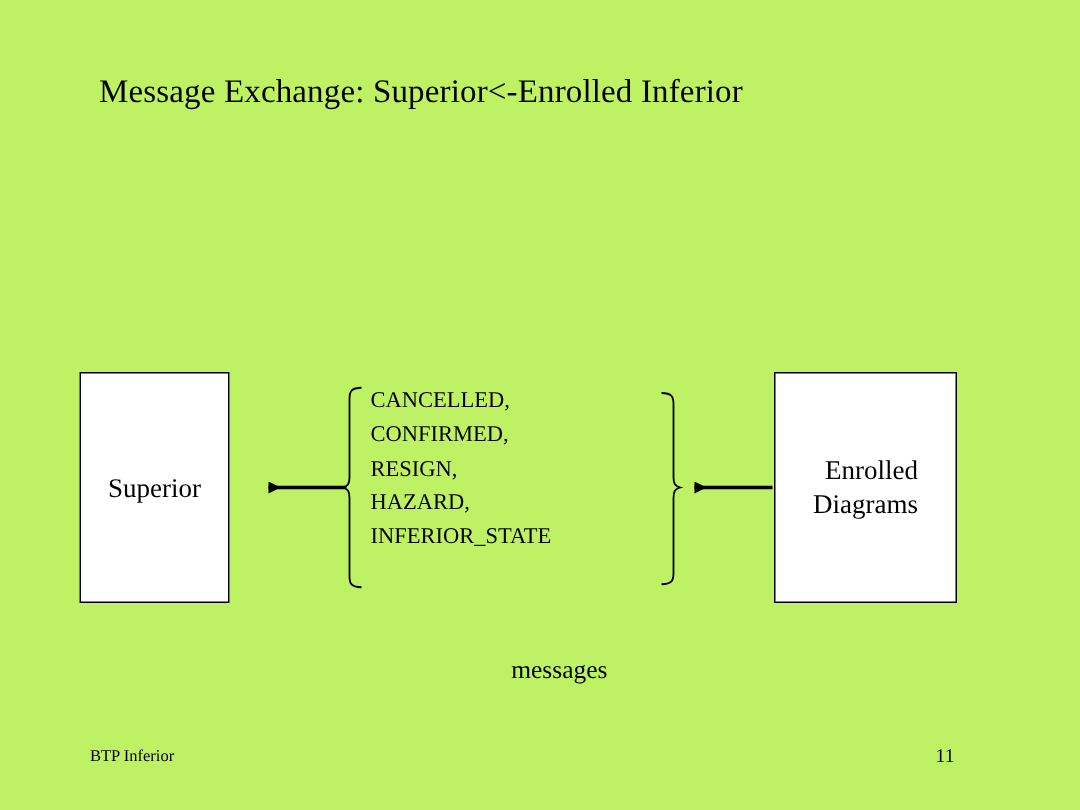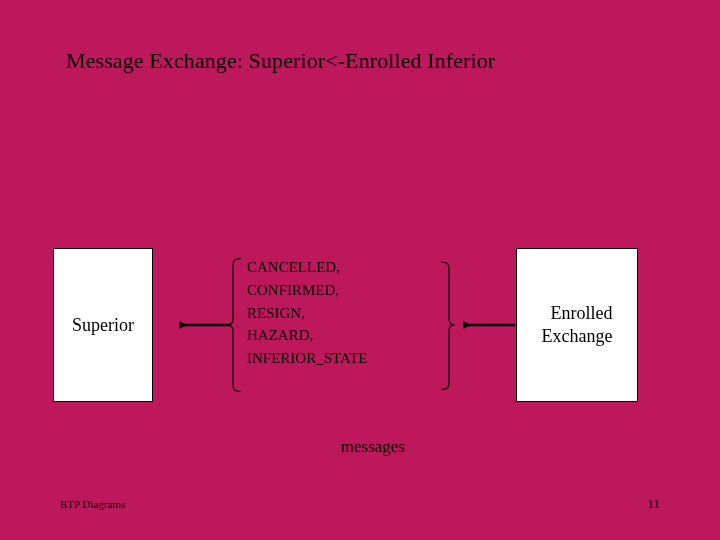--- a/index.html
+++ b/index.html
@@ -13,21 +13,21 @@
     position: relative;
     overflow: hidden;
     font-family: "Liberation Serif", "DejaVu Serif", serif;
     color: #000000;
   }
   #slide {
     position: absolute;
     left: 0; top: 0;
     width: 720px;
     height: 540px;
-    background: #be185d;
+    background: #bef264;
   }
   
   #slide-title {
     position: absolute;
     left: 66px;
     top: 48px;
     width: 600px;
     font-size: 22px;
     line-height: 26px;
     letter-spacing: 0.1px;
@@ -106,21 +106,21 @@
     font-size: 11px;
     line-height: 14px;
     color: #000000;
     white-space: nowrap;
   }
   #footer-page {
     position: absolute;
     left: 600px;
     top: 496px;
     width: 60px;
-    text-align: right;
+    text-align: center;
     font-size: 13px;
     line-height: 16px;
     color: #000000;
   }
 </style>
 </head>
 <body>
 
 <div id="slide">
 
@@ -134,21 +134,21 @@
     <div>CANCELLED,</div>
     <div>CONFIRMED,</div>
     <div>RESIGN,</div>
     <div>HAZARD,</div>
     <div>INFERIOR_STATE</div>
   </div>
 
   <div class="entity-box" id="box-enrolled-inferior">
     <span class="entity-label">
       <span>Enrolled</span><br>
-      <span>Exchange</span>
+      <span>Diagrams</span>
     </span>
   </div>
 
   <svg id="connectors" viewBox="0 0 720 540">
     <defs>
       <marker id="arrowhead-left" markerWidth="9" markerHeight="8" refX="8" refY="4" orient="auto" markerUnits="userSpaceOnUse">
         <path d="M 8,0 L 8,8 L 0,4 Z" fill="#000000"></path>
       </marker>
     </defs>
 
@@ -168,17 +168,17 @@
              C 449,322.5 450,324 453.5,325
              C 450,326 449,327.5 449,332
              L 449,382
              C 449,387 448,389.5 441,389.5" fill="none" stroke="#000000" stroke-width="1.2"></path>
 
     <line x1="515" y1="325" x2="463" y2="325" stroke="#000000" stroke-width="2.4" marker-end="url(#arrowhead-left)"></line>
   </svg>
 
   <div id="messages-caption">messages</div>
 
-  <div id="footer-left">BTP Diagrams</div>
+  <div id="footer-left">BTP Inferior</div>
 
   <div id="footer-page">11</div>
 
 </div>
 
 </body></html>

